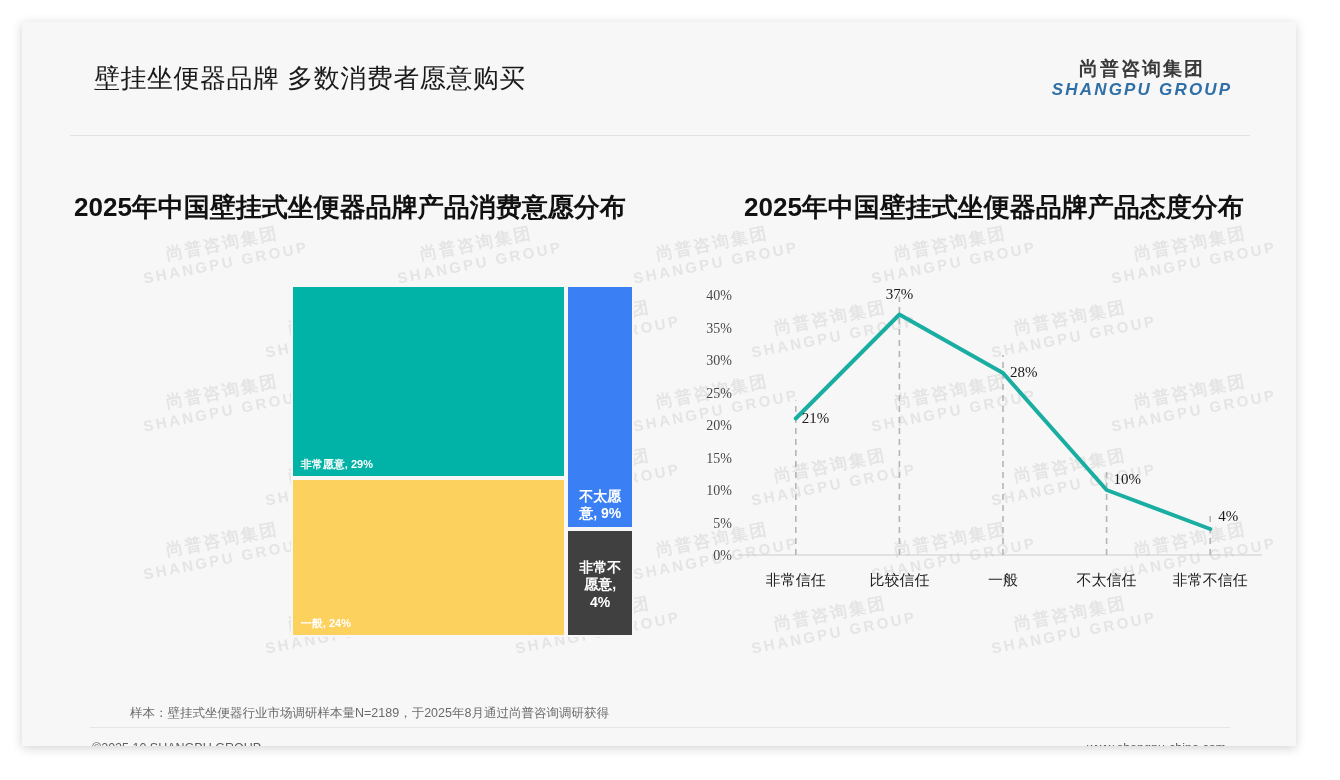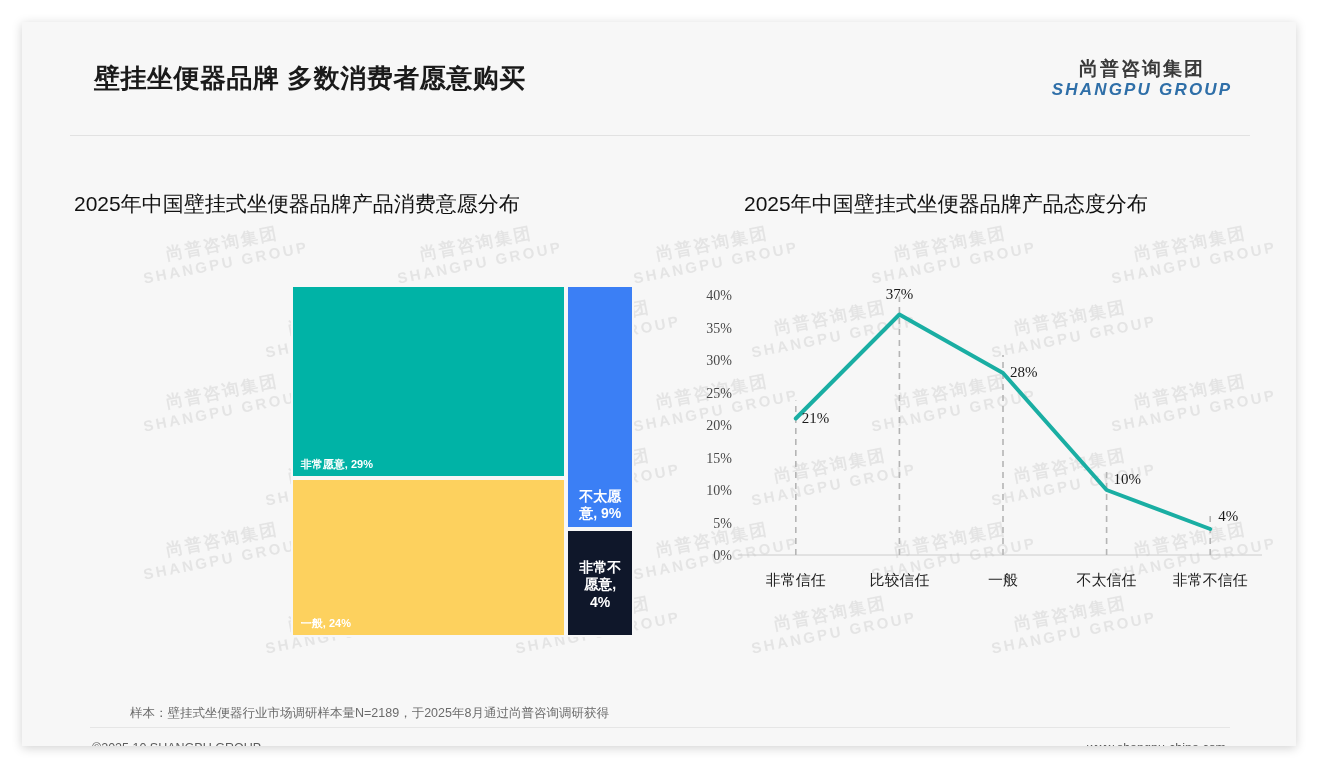--- a/index.html
+++ b/index.html
@@ -28,21 +28,21 @@
     position: absolute;
     left: 0; top: 0;
     width: 1274px;
     height: 92px;
   }
   .header-title {
     position: absolute;
     left: 72px;
     top: 56px;
     font-size: 26px;
-    font-weight: bold;
+    font-weight: normal;
     color: #1a1a1a;
     letter-spacing: 0.5px;
     white-space: nowrap;
     transform: translateY(-50%);
   }
   .logo {
     position: absolute;
     right: 54px;
     top: 36px;
     width: 200px;
@@ -85,22 +85,22 @@
     text-align: center;
     z-index: 3;
     opacity: .95;
   }
   .wm .a { font-size: 17px; letter-spacing: 2px; }
   .wm .b { font-size: 15px; letter-spacing: 2.6px; }
 
   
   .panel-title {
     position: absolute;
-    font-size: 21px;
-    font-weight: normal;
+    font-size: 26px;
+    font-weight: bold;
     color: #111;
     white-space: nowrap;
     z-index: 6;
   }
   #leftTitle  { left: 52px;  top: 168px; }
   #rightTitle { left: 722px; top: 168px; }
 
   
   #mosaic {
     position: absolute;
@@ -328,21 +328,21 @@
   <div id="mosaic">
       <div class="cell" style="left: 176.8px; top: 0px; width: 275.6px; height: 192.604px; background: rgb(0, 179, 166);">
         <div class="cell-label">非常愿意, 29%</div>
       </div>
       <div class="cell" style="left: 176.8px; top: 192.604px; width: 275.6px; height: 159.396px; background: rgb(253, 209, 94); text-decoration: underline;">
         <div class="cell-label">一般, 24%</div>
       </div>
       <div class="cell" style="left: 452.4px; top: 0px; width: 67.6px; height: 243.692px; background: rgb(59, 127, 245);">
         <div class="cell-label narrow" style="bottom: 4px; padding: 0px 4px;">不太愿意, 9%</div>
       </div>
-      <div class="cell" style="left: 452.4px; top: 243.692px; width: 67.6px; height: 108.308px; background: #0f172a;">
+      <div class="cell" style="left: 452.4px; top: 243.692px; width: 67.6px; height: 108.308px; background: #404040;">
         <div class="cell-label narrow" style="top: 50%; transform: translateY(-50%); padding: 0px 4px;">非常不愿意, 4%</div>
       </div>
     </div>
 
   <div class="panel-title" id="rightTitle">2025年中国壁挂式坐便器品牌产品态度分布</div>
 
   <div id="linechart">
       <svg width="600" height="340">
         <text x="50" y="283" text-anchor="end" class="ytick">0%</text>
         <text x="50" y="250.5" text-anchor="end" class="ytick">5%</text>

